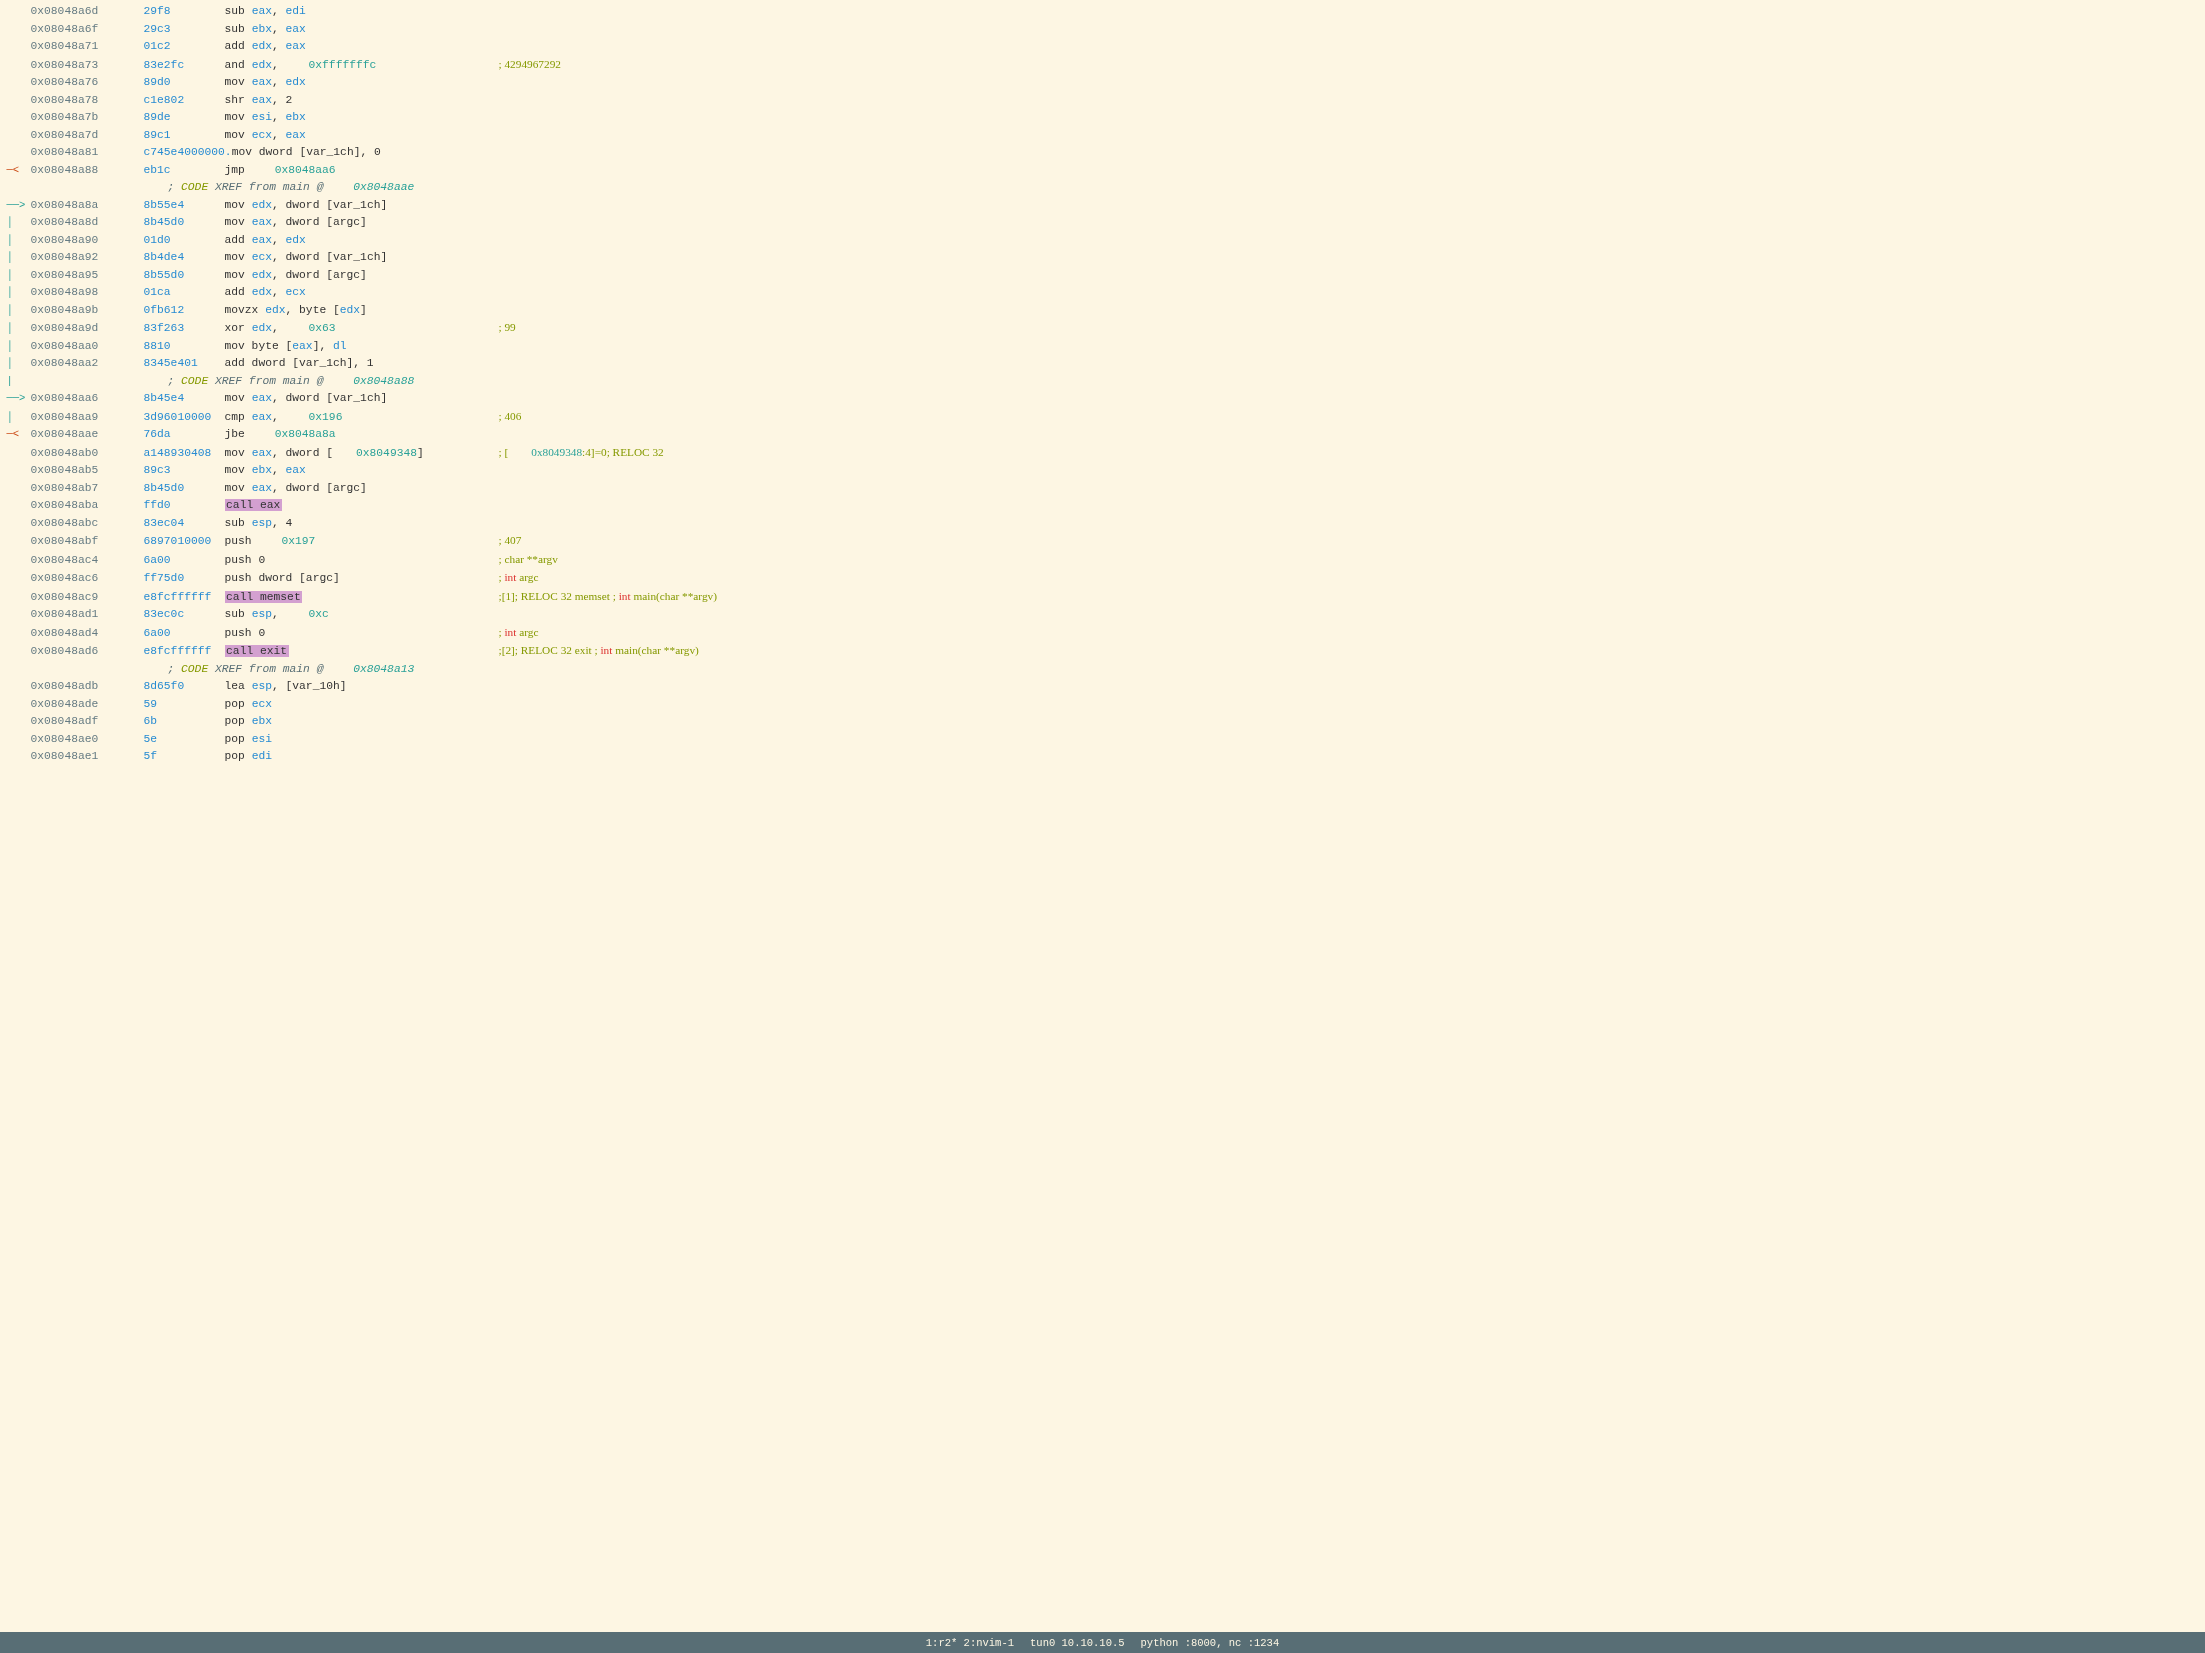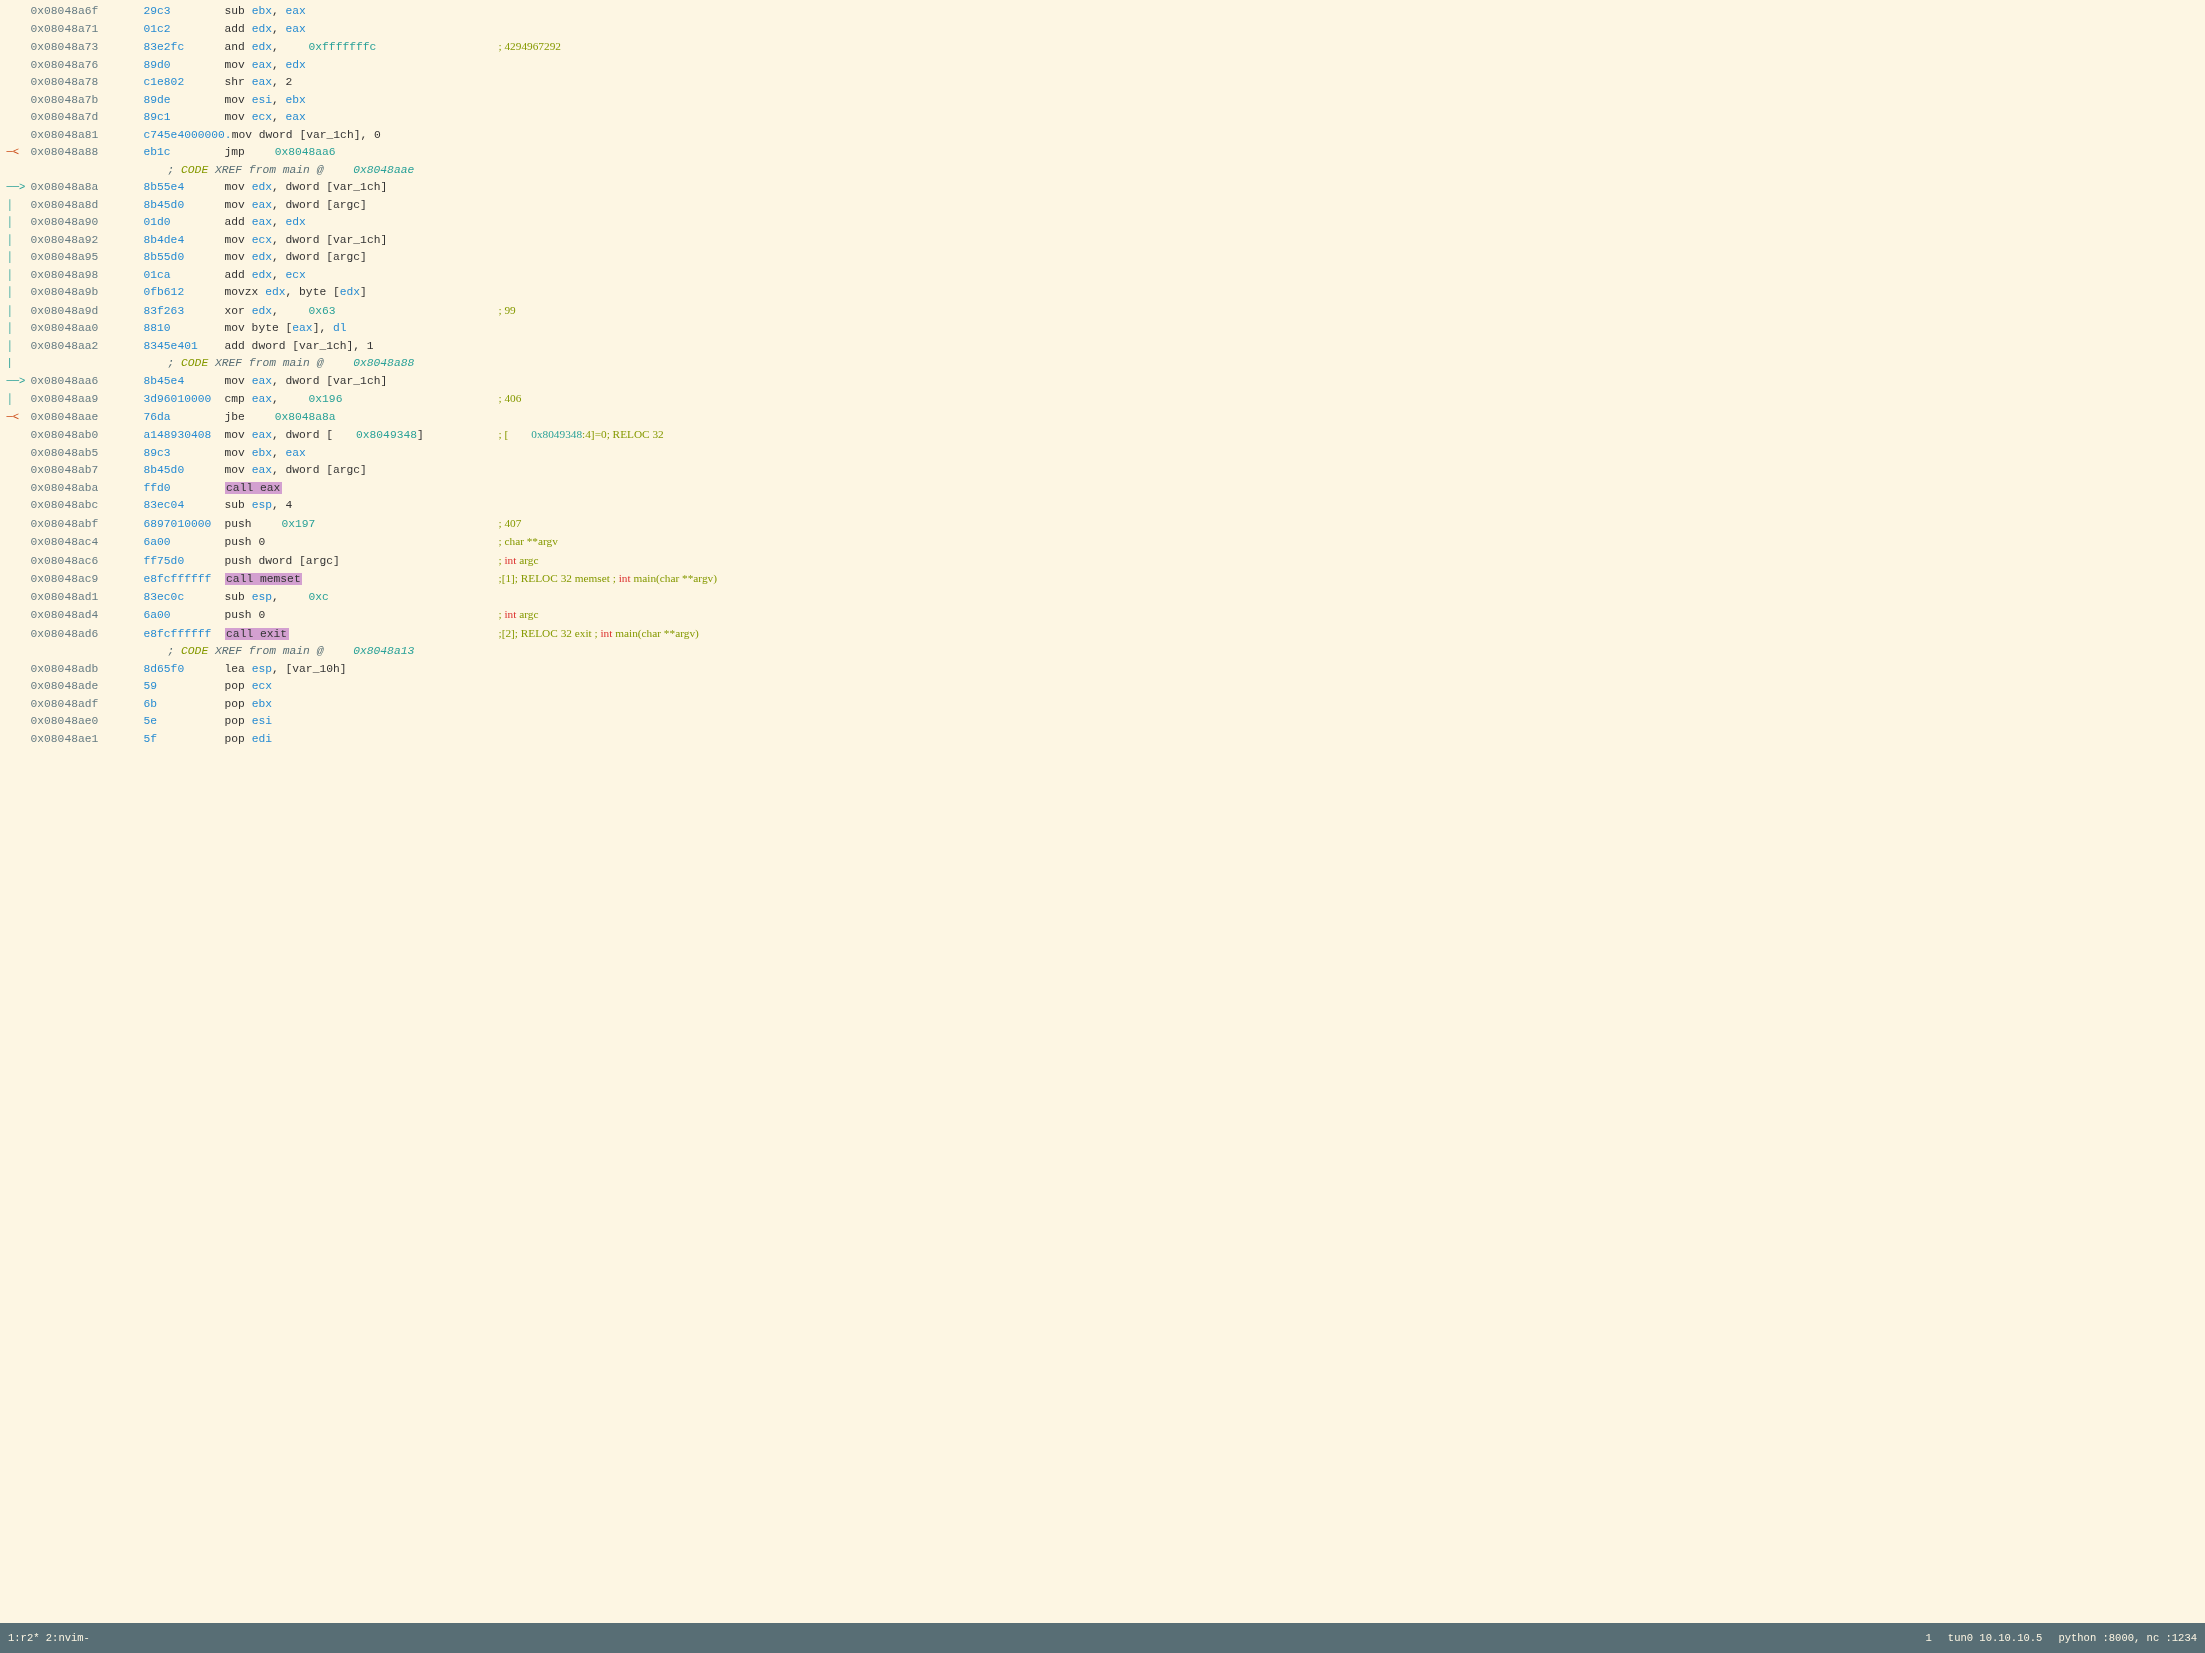--- a/index.html
+++ b/index.html
@@ -71,41 +71,47 @@
       color: #268bd2;
       white-space: nowrap;
       line-height: 1.6;
     }
 
     
     #status-bar {
       background: #586e75;
       color: #fdf6e3;
       display: flex;
-      justify-content: space-between;
+      justify-content: center;
       padding: 1.6px 8px;
       font-size: 10.5px;
-      height: 30px;
+      height: 21px;
       align-items: center;
     }
     .status-left {
       color: #fdf6e3;
     }
     .status-right {
       color: #fdf6e3;
       display: flex;
       gap: 16px;
     }
   </style>
 </head>
 <body>
 
 <div id="main-content">
   <div id="code-container">
 
+  <div class="code-line">
+        <span class="arrow-col" style="color: rgb(42, 161, 152); min-width: 24px; display: inline-block;"></span>
+        <span class="addr">   0x08048a6d</span>
+        <span class="bytes">29f8</span>
+        <span class="mnemonic">sub <span class="blue">eax</span>, <span class="blue">edi</span></span>
+      </div>
       <div class="code-line">
         <span class="arrow-col" style="color: rgb(42, 161, 152); min-width: 24px; display: inline-block;"></span>
         <span class="addr">   0x08048a6f</span>
         <span class="bytes">29c3</span>
         <span class="mnemonic">sub <span class="blue">ebx</span>, <span class="blue">eax</span></span>
       </div>
       <div class="code-line">
         <span class="arrow-col" style="color: rgb(42, 161, 152); min-width: 24px; display: inline-block;"></span>
         <span class="addr">   0x08048a71</span>
         <span class="bytes">01c2</span>

